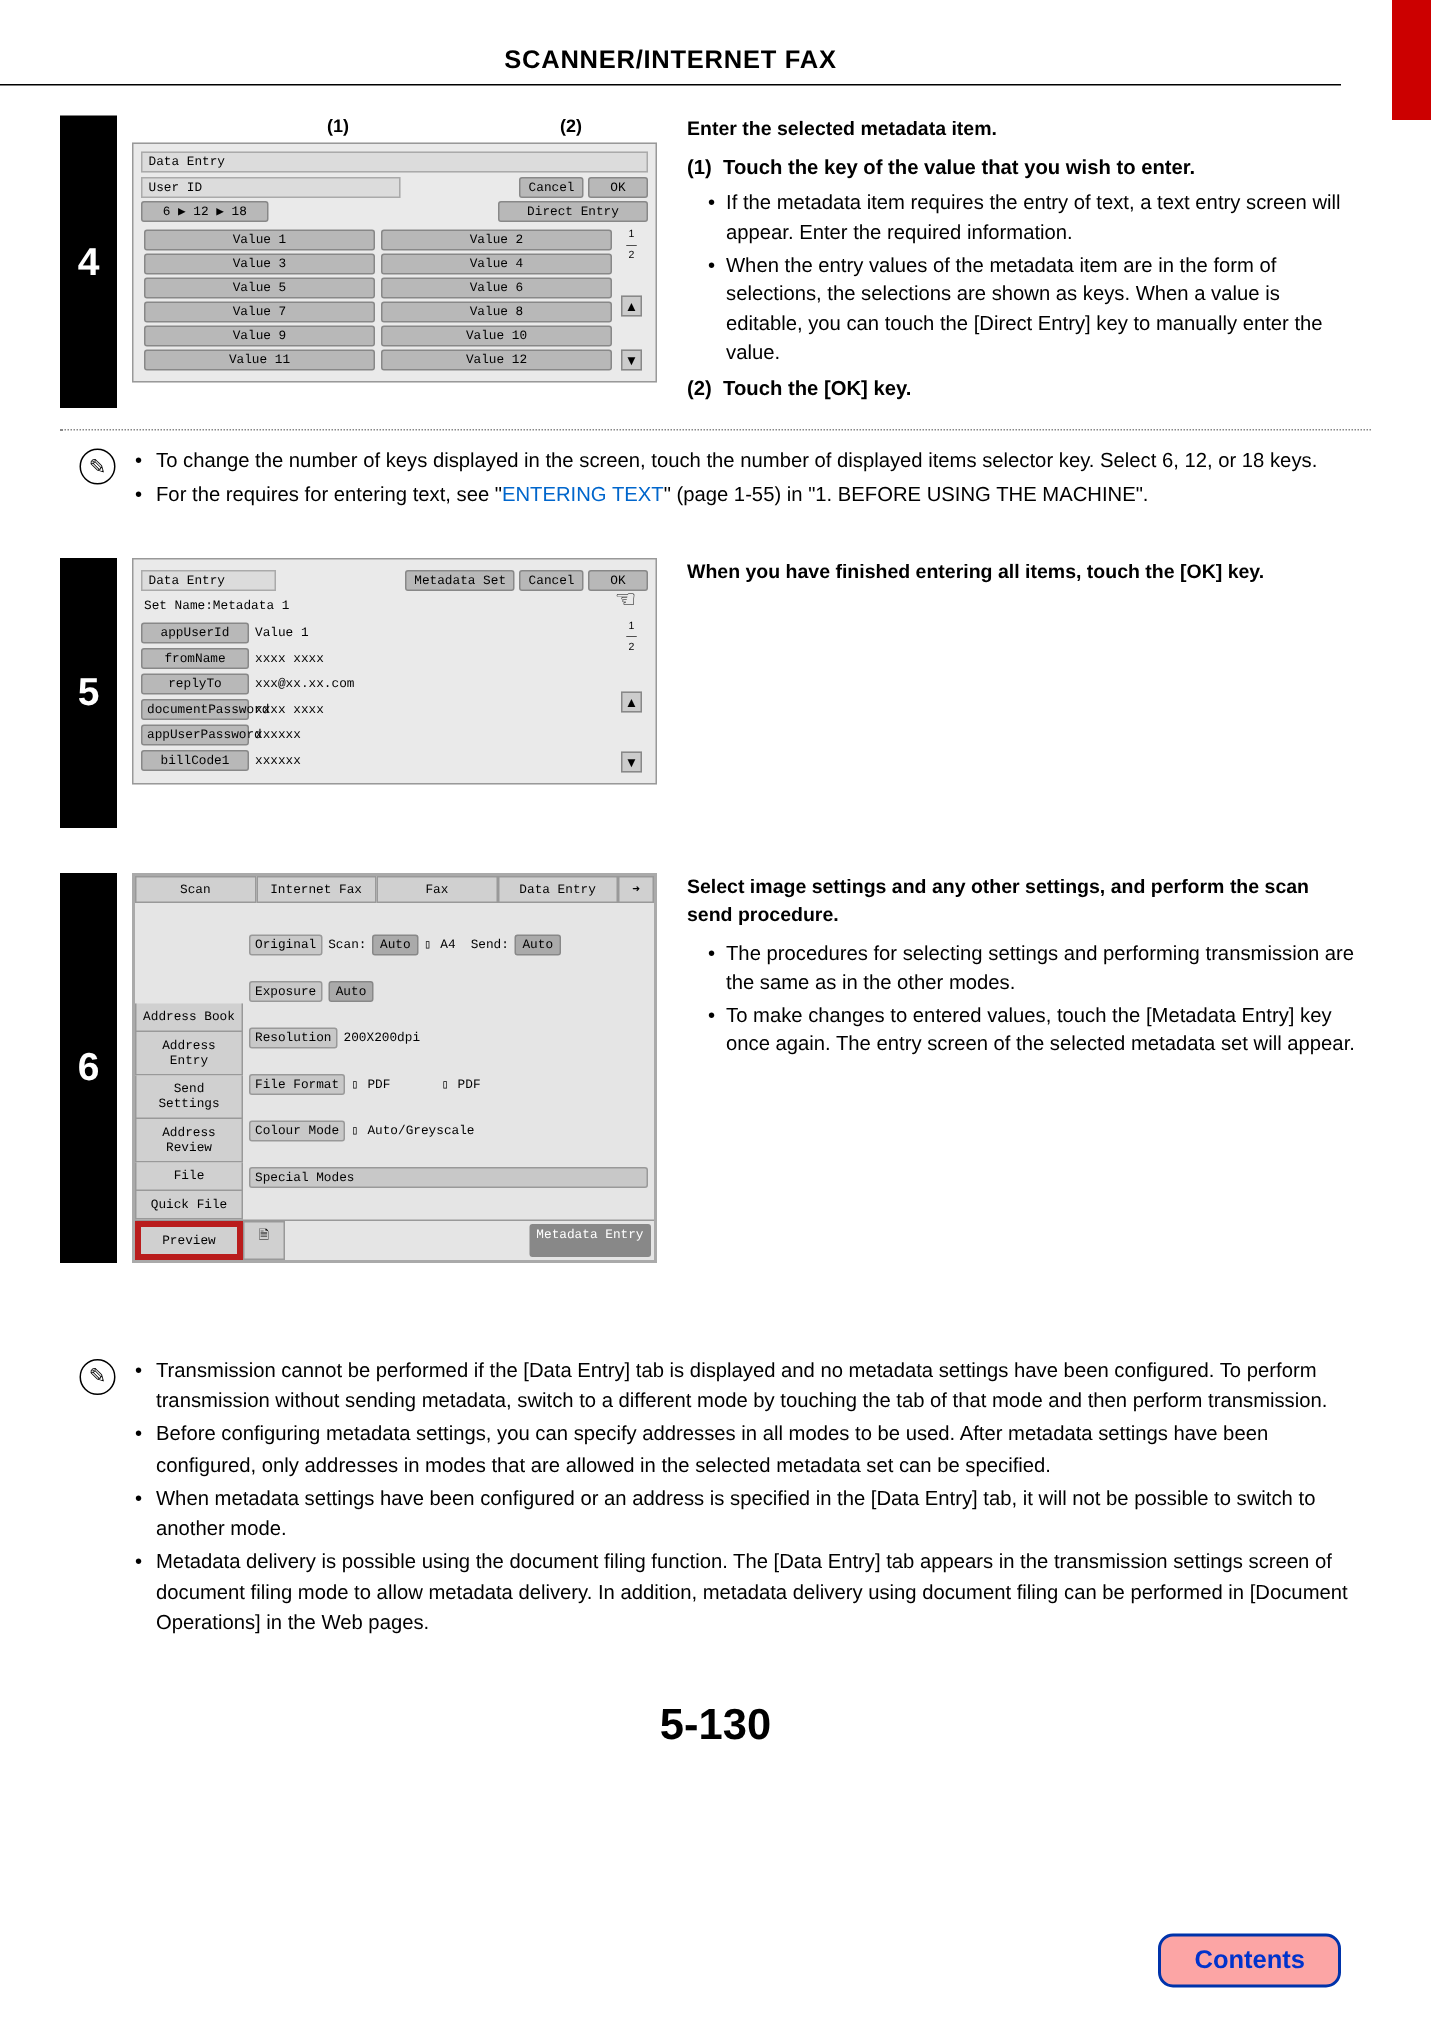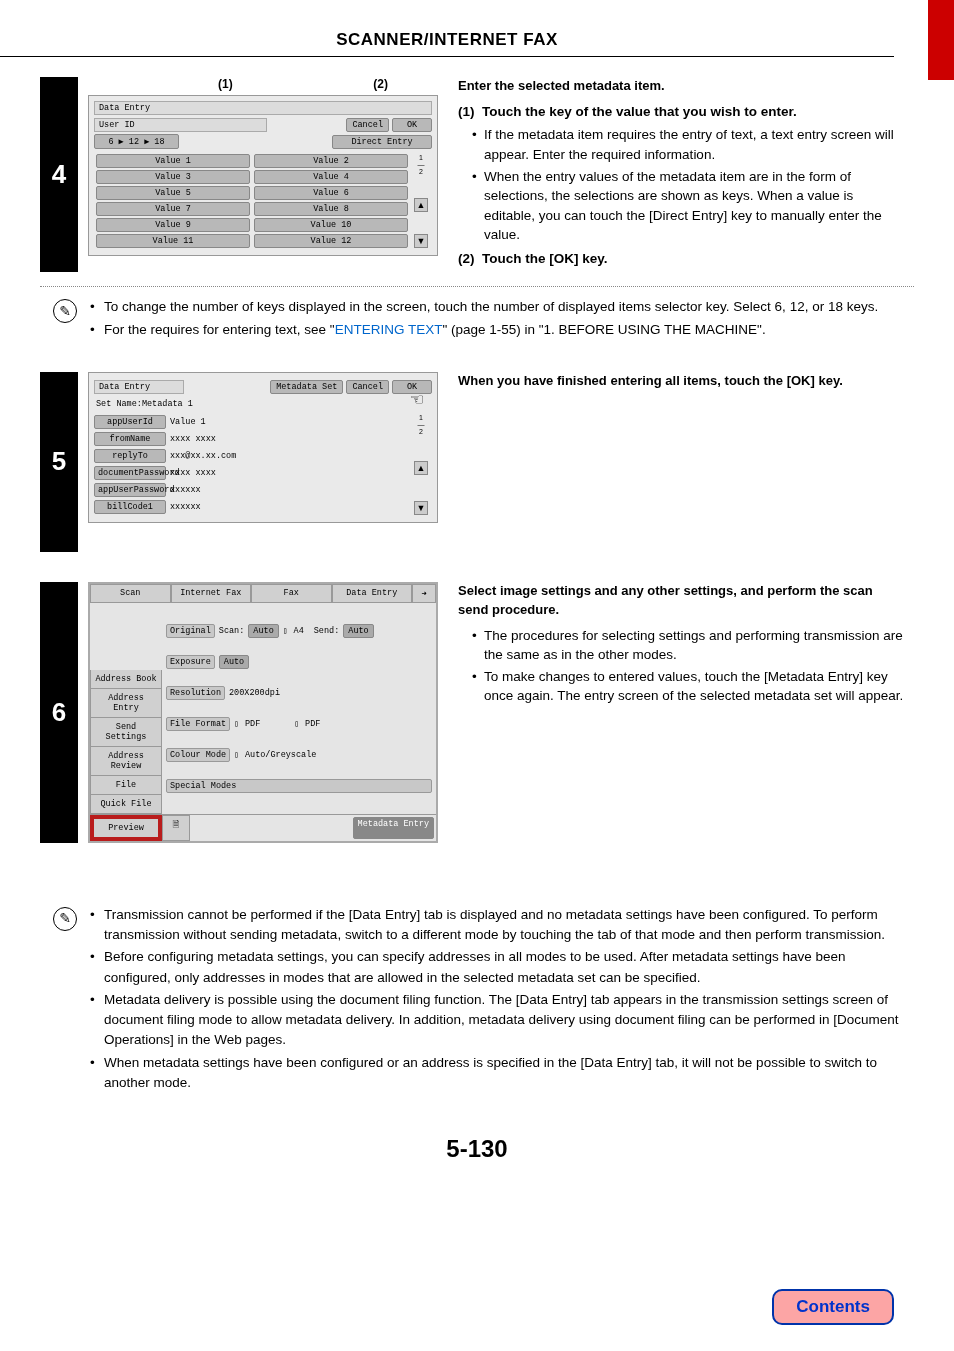--- a/index.html
+++ b/index.html
@@ -56,21 +56,21 @@
   .panel3 .mlbl { background: #c8c8c8; border: 1px solid #999; padding: 1px 3px; border-radius: 2px; }
   .panel3 .mpill { background: #aaa; border: 1px solid #888; padding: 1px 4px; border-radius: 2px; }
   .panel3 .hilite { background: #888; color: #fff; }
   .panel3 .doc-icon::before { content: "▯"; font-size: 8px; margin-right: 2px; }
   .panel3 .footer-row { display: flex; border-top: 1px solid #999; }
   .panel3 .footer-row .fbtn { flex: 0 0 28px; border: 1px solid #999; background: #d0d0d0; text-align: center; padding: 2px; }
   .panel3 .footer-row .spacer { flex: 1; }
 
   .bottom-notes { margin: 60px 40px 0 40px; }
   .page-footer { text-align: center; margin-top: 40px; }
-  .page-footer .pn { font-size: 24px; font-weight: bold; }
+  .page-footer .pn { font-size: 29px; font-weight: bold; }
   .contents-btn { position: absolute; right: 60px; bottom: 26px; border: 2px solid #0033aa; border-radius: 10px; padding: 6px 22px; color: #0033cc; font-weight: bold; font-size: 17px; background: #fca5a5; }
   .page-wrap { position: relative; min-height: 1351px; padding-bottom: 80px; }
 </style>
 </head>
 <body>
 <div class="page-wrap">
 
 <div class="red-bar"></div>
 
 <div class="header">
@@ -256,22 +256,22 @@
 </div>
 
 <div class="bottom-notes note-block">
   <div class="note-icon">
         <div class="note-icon-circle">✎</div>
       </div>
   <div class="note-body">
     <ul>
       <li>Transmission cannot be performed if the [Data Entry] tab is displayed and no metadata settings have been configured. To perform transmission without sending metadata, switch to a different mode by touching the tab of that mode and then perform transmission.</li>
       <li>Before configuring metadata settings, you can specify addresses in all modes to be used. After metadata settings have been configured, only addresses in modes that are allowed in the selected metadata set can be specified.</li>
+      <li>When metadata settings have been configured or an address is specified in the [Data Entry] tab, it will not be possible to switch to another mode.</li>
       <li>Metadata delivery is possible using the document filing function. The [Data Entry] tab appears in the transmission settings screen of document filing mode to allow metadata delivery. In addition, metadata delivery using document filing can be performed in [Document Operations] in the Web pages.</li>
-      <li>When metadata settings have been configured or an address is specified in the [Data Entry] tab, it will not be possible to switch to another mode.</li>
     </ul>
   </div>
 </div>
 
 <div class="page-footer">
   <div class="pn">5-130</div>
 </div>
 <a class="contents-btn">Contents</a>
 
 </div>

